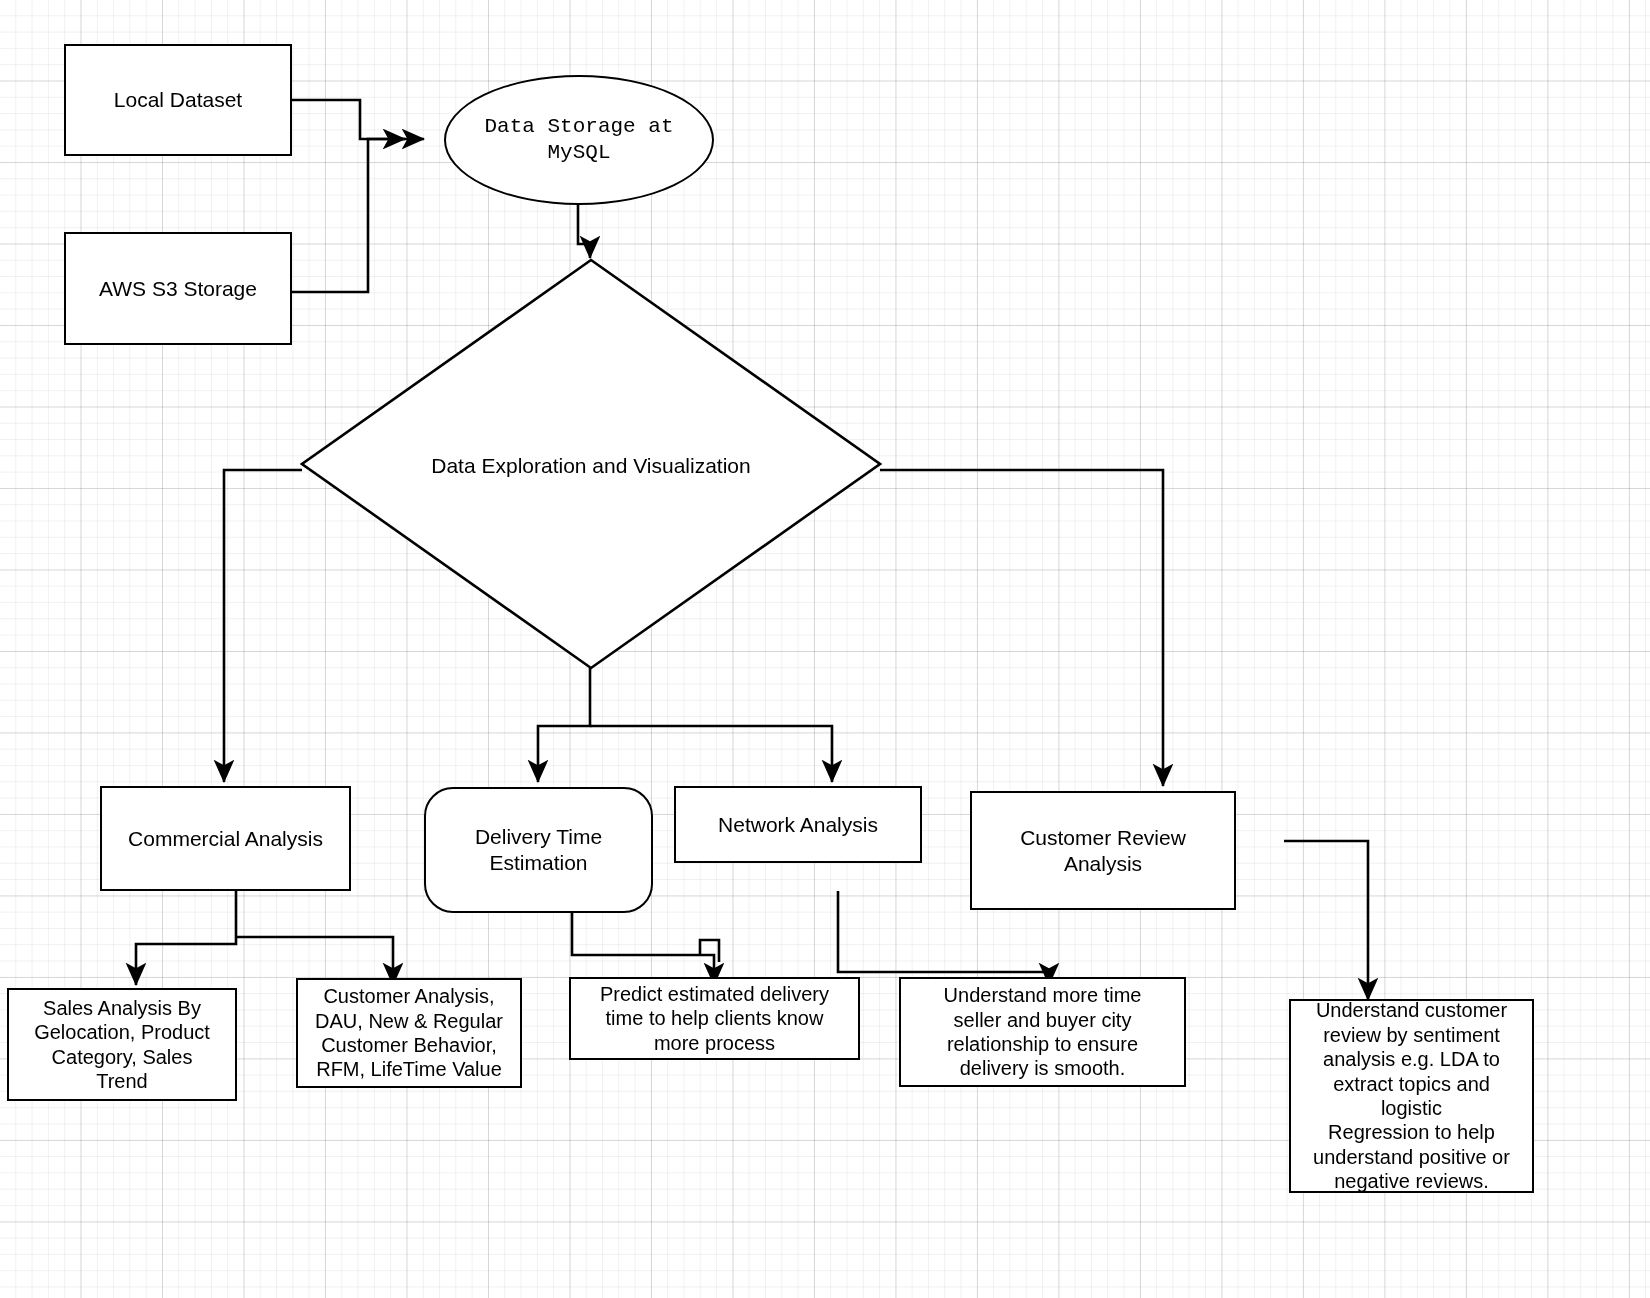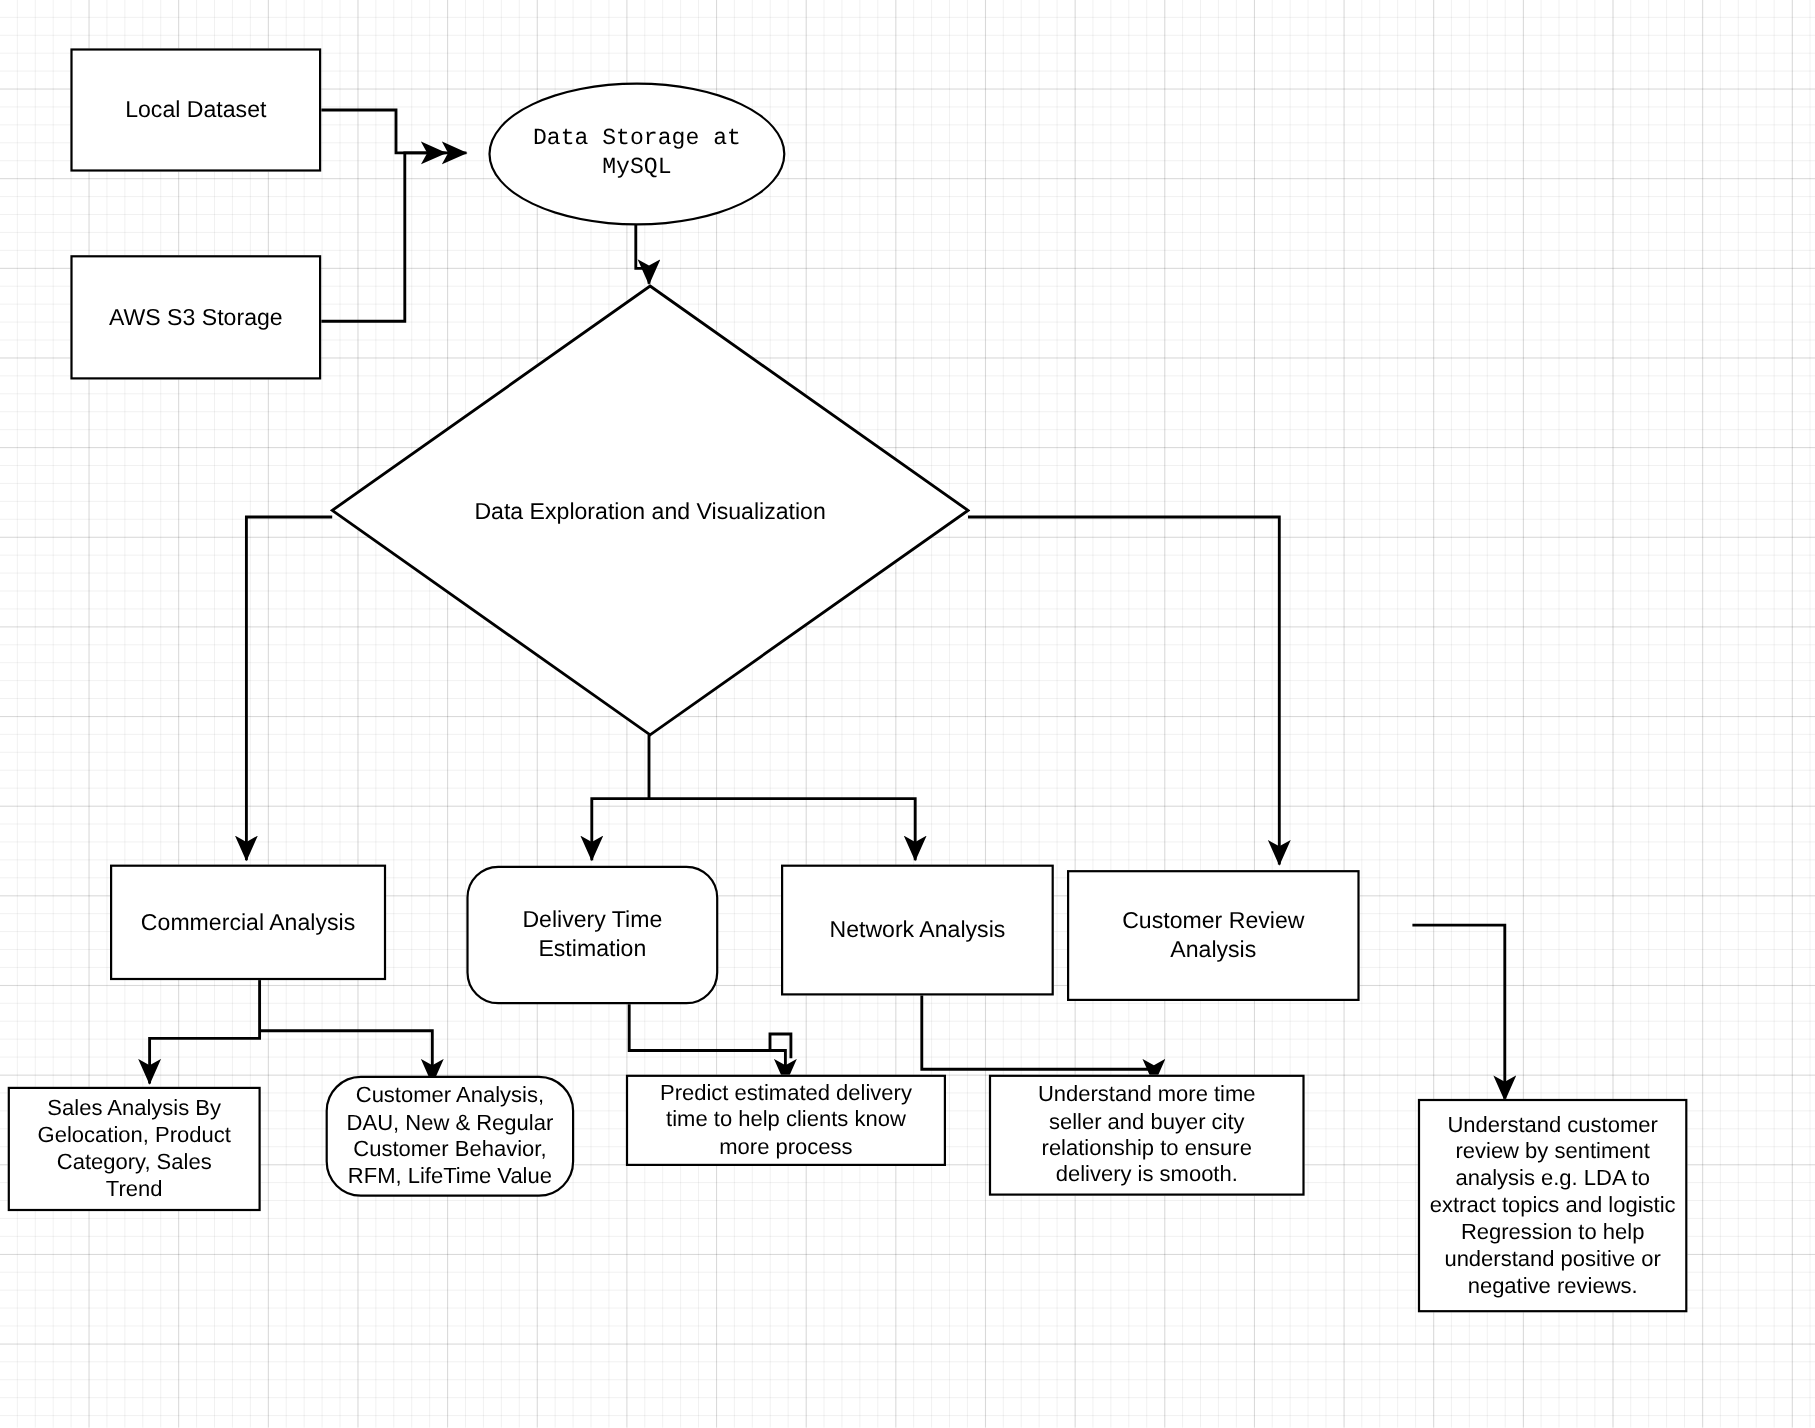--- a/index.html
+++ b/index.html
@@ -33,21 +33,21 @@
     position: absolute;
     box-sizing: border-box;
     display: flex;
     align-items: center;
     justify-content: center;
     text-align: center;
     background: #ffffff;
     border: 2.5px solid #000000;
     color: #000000;
     line-height: 1.22;
-    padding: 2px 2px;
+    padding: 2px 14px;
     white-space: pre-line;
   }
   .node.process { }
   .node.ellipse {
     border-radius: 50%;
   }
   .diamond-wrap {
     position: absolute;
   }
   .diamond-wrap svg {
@@ -112,31 +112,31 @@
       <polygon points="291,2 580,206 291,410 2,206" fill="#ffffff" stroke="#000000" stroke-width="2.6"></polygon>
     </svg>
     <div class="diamond-label fs-21" style="top:196px;">Data Exploration and Visualization</div>
   </div>
 
   <div class="node process fs-21" style="left:100px; top:786px; width:251px; height:105px;">Commercial Analysis</div>
 
   <div class="node process fs-21" style="left:424px; top:787px; width:229px; height:126px;border-radius:29px;">Delivery Time
 Estimation</div>
 
-  <div class="node process fs-21" style="left:710px; top:786px; width:248px; height:119px;">Network Analysis</div>
+  <div class="node process fs-21" style="left:674px; top:786px; width:248px; height:77px;">Network Analysis</div>
 
   <div class="node process fs-21" style="left:970px; top:791px; width:266px; height:119px;">Customer Review
 Analysis</div>
 
   <div class="node process fs-20" style="left:7px; top:988px; width:230px; height:113px;">Sales Analysis By
 Gelocation, Product
 Category, Sales
 Trend</div>
 
-  <div class="node process fs-20" style="left:296px; top:978px; width:226px; height:110px;border-radius:32px;">Customer Analysis,
+  <div class="node process fs-20" style="left:296px; top:978px; width:226px; height:110px;">Customer Analysis,
 DAU, New &amp; Regular
 Customer Behavior,
 RFM, LifeTime Value</div>
 
   <div class="node process fs-20" style="left:569px; top:977px; width:291px; height:83px;">Predict estimated delivery
 time to help clients know
 more process</div>
 
   <div class="node process fs-20" style="left:899px; top:977px; width:287px; height:110px;">Understand more time
 seller and buyer city

